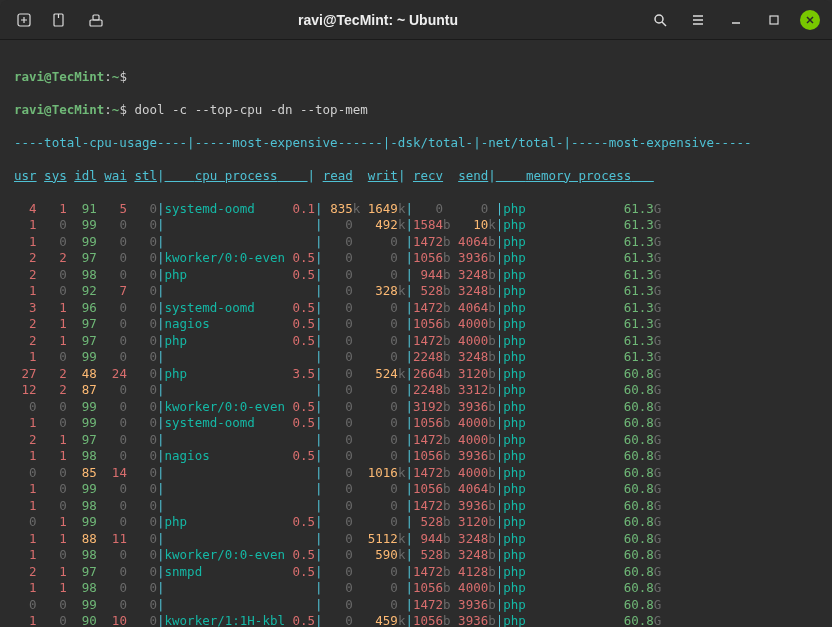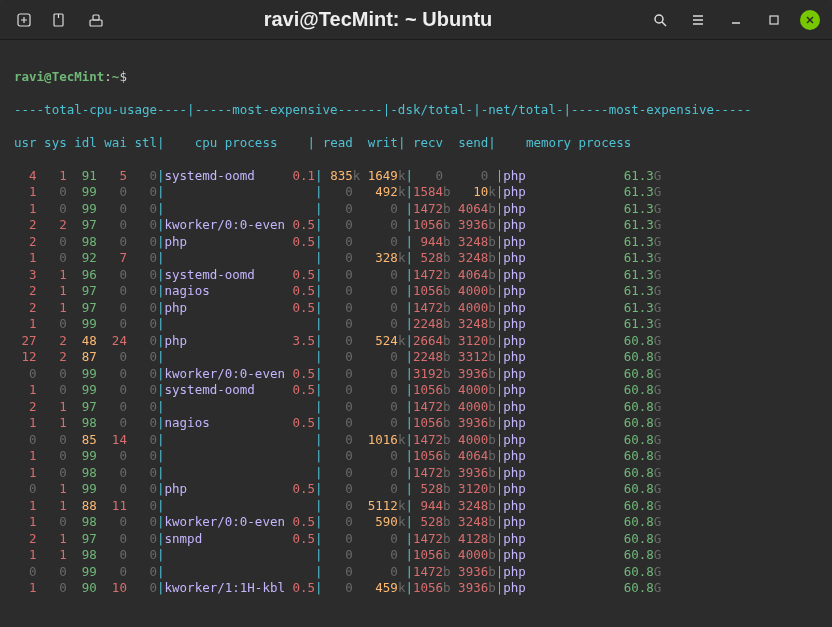--- a/index.html
+++ b/index.html
@@ -22,21 +22,21 @@
       border-bottom: 1px solid #1a1a1a;
     }
     .titlebar-left { display: flex; gap: 12px; align-items: center; }
     .titlebar-left svg, .titlebar-right svg { width: 16px; height: 16px; }
     .title-icon { width: 24px; height: 24px; fill: #d0d0d0; cursor: pointer; display: flex; align-items: center; justify-content: center; }
     .title-text {
       flex: 1;
       text-align: center;
       color: #eee;
       font-family: sans-serif;
-      font-size: 20px;
+      font-size: 14px;
       font-weight: bold;
     }
     .titlebar-right { display: flex; gap: 14px; align-items: center; }
     .close-btn {
       width: 20px; height: 20px;
       background: #78c800;
       border-radius: 50%;
       display: flex; align-items: center; justify-content: center;
       cursor: pointer;
     }
@@ -45,26 +45,26 @@
       padding: 12px 14px 0 14px;
       line-height: 16.5px;
       white-space: pre;
       font-size: 12.5px;
     }
     .prompt-user { color: #6fb877; font-weight: bold; }
     .prompt-path { color: #6fb877; font-weight: bold; }
     .prompt-colon { color: #d0d0d0; }
     .cmd { color: #d0d0d0; }
     .hdr { color: #4fc1d4; }
-    .hdr-u { color: #4fc1d4; }
+    .hdr-u { color: #4fc1d4; text-decoration: underline; }
     .val-red { color: #d96e6e; }
     .val-green { color: #6fb877; text-align: center; }
     .val-yellow { color: #fdba74; }
     .val-dim { color: #6a6a6a; }
-    .val-cyan { color: #c4b5fd; }
+    .val-cyan { color: #14b8a6; }
     .sep { color: #4fc1d4; }
     .row { display: block; }
   </style>
 </head>
 <body>
 
 <div class="titlebar">
   <div class="titlebar-left">
     <div class="title-icon">
       <svg viewBox="0 0 16 16" stroke="#ddd" stroke-width="1.2" fill="none">
@@ -115,16 +115,17 @@
       <svg viewBox="0 0 10 10" stroke="#2a2a2a" stroke-width="1.5">
           <line x1="2" y1="2" x2="8" y2="8"></line>
           <line x1="8" y1="2" x2="2" y2="8"></line>
         </svg>
     </div>
   </div>
 </div>
 
 <div class="terminal">
 <span class="row"><span class="prompt-user">ravi@TecMint</span><span class="prompt-colon">:</span><span class="prompt-path">~</span><span class="cmd">$</span></span>
+<span class="row"><span class="prompt-user">ravi@TecMint</span><span class="prompt-colon">:</span><span class="prompt-path">~</span><span class="cmd">$</span> <span class="cmd">dool -c --top-cpu -dn --top-mem</span></span>
 <span class="row"><span class="hdr">----</span><span class="hdr">total-cpu-usage</span><span class="hdr">----</span><span class="sep">|</span><span class="hdr">-----</span><span class="hdr">most-expensive</span><span class="hdr">------</span><span class="sep">|</span><span class="hdr">-</span><span class="hdr">dsk/total</span><span class="hdr">-</span><span class="sep">|</span><span class="hdr">-</span><span class="hdr">net/total</span><span class="hdr">-</span><span class="sep">|</span><span class="hdr">-----</span><span class="hdr">most-expensive</span><span class="hdr">-----</span></span>
 <span class="row"><span class="hdr-u">usr</span> <span class="hdr-u">sys</span> <span class="hdr-u">idl</span> <span class="hdr-u">wai</span> <span class="hdr-u">stl</span><span class="sep">|</span><span class="hdr-u">    <span>cpu process</span>    </span><span class="sep">|</span> <span class="hdr-u">read</span>  <span class="hdr-u">writ</span><span class="sep">|</span> <span class="hdr-u">recv</span>  <span class="hdr-u">send</span><span class="sep">|</span><span class="hdr-u">    <span>memory process</span>   </span></span>
 <div id="data-rows"><span class="row"><span class="val-red">  4</span> <span class="val-red">  1</span> <span class="val-green"> 91</span> <span class="val-red">  5</span> <span class="val-dim">  0</span><span class="sep">|</span><span class="val-cyan">systemd-oomd    </span><span class="val-red"> 0.1</span><span class="sep">|</span><span class="val-yellow"> 835</span><span class="val-dim">k</span><span class="val-yellow"> 1649</span><span class="val-dim">k</span><span class="sep">|</span><span class="val-dim">   0</span> <span class="val-dim">    0</span> <span class="sep">|</span><span class="val-cyan">php             </span><span class="val-green">61.3</span><span class="val-dim">G</span></span><span class="row"><span class="val-red">  1</span> <span class="val-dim">  0</span> <span class="val-green"> 99</span> <span class="val-dim">  0</span> <span class="val-dim">  0</span><span class="sep">|</span>                    <span class="sep">|</span><span class="val-dim">   0</span> <span class="val-yellow">  492</span><span class="val-dim">k</span><span class="sep">|</span><span class="val-red">1584</span><span class="val-dim">b</span><span class="val-yellow">   10</span><span class="val-dim">k</span><span class="sep">|</span><span class="val-cyan">php             </span><span class="val-green">61.3</span><span class="val-dim">G</span></span><span class="row"><span class="val-red">  1</span> <span class="val-dim">  0</span> <span class="val-green"> 99</span> <span class="val-dim">  0</span> <span class="val-dim">  0</span><span class="sep">|</span>                    <span class="sep">|</span><span class="val-dim">   0</span> <span class="val-dim">    0</span> <span class="sep">|</span><span class="val-red">1472</span><span class="val-dim">b</span><span class="val-red"> 4064</span><span class="val-dim">b</span><span class="sep">|</span><span class="val-cyan">php             </span><span class="val-green">61.3</span><span class="val-dim">G</span></span><span class="row"><span class="val-red">  2</span> <span class="val-red">  2</span> <span class="val-green"> 97</span> <span class="val-dim">  0</span> <span class="val-dim">  0</span><span class="sep">|</span><span class="val-cyan">kworker/0:0-even</span><span class="val-red"> 0.5</span><span class="sep">|</span><span class="val-dim">   0</span> <span class="val-dim">    0</span> <span class="sep">|</span><span class="val-red">1056</span><span class="val-dim">b</span><span class="val-red"> 3936</span><span class="val-dim">b</span><span class="sep">|</span><span class="val-cyan">php             </span><span class="val-green">61.3</span><span class="val-dim">G</span></span><span class="row"><span class="val-red">  2</span> <span class="val-dim">  0</span> <span class="val-green"> 98</span> <span class="val-dim">  0</span> <span class="val-dim">  0</span><span class="sep">|</span><span class="val-cyan">php             </span><span class="val-red"> 0.5</span><span class="sep">|</span><span class="val-dim">   0</span> <span class="val-dim">    0</span> <span class="sep">|</span><span class="val-red"> 944</span><span class="val-dim">b</span><span class="val-red"> 3248</span><span class="val-dim">b</span><span class="sep">|</span><span class="val-cyan">php             </span><span class="val-green">61.3</span><span class="val-dim">G</span></span><span class="row"><span class="val-red">  1</span> <span class="val-dim">  0</span> <span class="val-green"> 92</span> <span class="val-red">  7</span> <span class="val-dim">  0</span><span class="sep">|</span>                    <span class="sep">|</span><span class="val-dim">   0</span> <span class="val-yellow">  328</span><span class="val-dim">k</span><span class="sep">|</span><span class="val-red"> 528</span><span class="val-dim">b</span><span class="val-red"> 3248</span><span class="val-dim">b</span><span class="sep">|</span><span class="val-cyan">php             </span><span class="val-green">61.3</span><span class="val-dim">G</span></span><span class="row"><span class="val-red">  3</span> <span class="val-red">  1</span> <span class="val-green"> 96</span> <span class="val-dim">  0</span> <span class="val-dim">  0</span><span class="sep">|</span><span class="val-cyan">systemd-oomd    </span><span class="val-red"> 0.5</span><span class="sep">|</span><span class="val-dim">   0</span> <span class="val-dim">    0</span> <span class="sep">|</span><span class="val-red">1472</span><span class="val-dim">b</span><span class="val-red"> 4064</span><span class="val-dim">b</span><span class="sep">|</span><span class="val-cyan">php             </span><span class="val-green">61.3</span><span class="val-dim">G</span></span><span class="row"><span class="val-red">  2</span> <span class="val-red">  1</span> <span class="val-green"> 97</span> <span class="val-dim">  0</span> <span class="val-dim">  0</span><span class="sep">|</span><span class="val-cyan">nagios          </span><span class="val-red"> 0.5</span><span class="sep">|</span><span class="val-dim">   0</span> <span class="val-dim">    0</span> <span class="sep">|</span><span class="val-red">1056</span><span class="val-dim">b</span><span class="val-red"> 4000</span><span class="val-dim">b</span><span class="sep">|</span><span class="val-cyan">php             </span><span class="val-green">61.3</span><span class="val-dim">G</span></span><span class="row"><span class="val-red">  2</span> <span class="val-red">  1</span> <span class="val-green"> 97</span> <span class="val-dim">  0</span> <span class="val-dim">  0</span><span class="sep">|</span><span class="val-cyan">php             </span><span class="val-red"> 0.5</span><span class="sep">|</span><span class="val-dim">   0</span> <span class="val-dim">    0</span> <span class="sep">|</span><span class="val-red">1472</span><span class="val-dim">b</span><span class="val-red"> 4000</span><span class="val-dim">b</span><span class="sep">|</span><span class="val-cyan">php             </span><span class="val-green">61.3</span><span class="val-dim">G</span></span><span class="row"><span class="val-red">  1</span> <span class="val-dim">  0</span> <span class="val-green"> 99</span> <span class="val-dim">  0</span> <span class="val-dim">  0</span><span class="sep">|</span>                    <span class="sep">|</span><span class="val-dim">   0</span> <span class="val-dim">    0</span> <span class="sep">|</span><span class="val-red">2248</span><span class="val-dim">b</span><span class="val-red"> 3248</span><span class="val-dim">b</span><span class="sep">|</span><span class="val-cyan">php             </span><span class="val-green">61.3</span><span class="val-dim">G</span></span><span class="row"><span class="val-red"> 27</span> <span class="val-red">  2</span> <span class="val-yellow"> 48</span> <span class="val-red"> 24</span> <span class="val-dim">  0</span><span class="sep">|</span><span class="val-cyan">php             </span><span class="val-red"> 3.5</span><span class="sep">|</span><span class="val-dim">   0</span> <span class="val-yellow">  524</span><span class="val-dim">k</span><span class="sep">|</span><span class="val-red">2664</span><span class="val-dim">b</span><span class="val-red"> 3120</span><span class="val-dim">b</span><span class="sep">|</span><span class="val-cyan">php             </span><span class="val-green">60.8</span><span class="val-dim">G</span></span><span class="row"><span class="val-red"> 12</span> <span class="val-red">  2</span> <span class="val-yellow"> 87</span> <span class="val-dim">  0</span> <span class="val-dim">  0</span><span class="sep">|</span>                    <span class="sep">|</span><span class="val-dim">   0</span> <span class="val-dim">    0</span> <span class="sep">|</span><span class="val-red">2248</span><span class="val-dim">b</span><span class="val-red"> 3312</span><span class="val-dim">b</span><span class="sep">|</span><span class="val-cyan">php             </span><span class="val-green">60.8</span><span class="val-dim">G</span></span><span class="row"><span class="val-dim">  0</span> <span class="val-dim">  0</span> <span class="val-green"> 99</span> <span class="val-dim">  0</span> <span class="val-dim">  0</span><span class="sep">|</span><span class="val-cyan">kworker/0:0-even</span><span class="val-red"> 0.5</span><span class="sep">|</span><span class="val-dim">   0</span> <span class="val-dim">    0</span> <span class="sep">|</span><span class="val-red">3192</span><span class="val-dim">b</span><span class="val-red"> 3936</span><span class="val-dim">b</span><span class="sep">|</span><span class="val-cyan">php             </span><span class="val-green">60.8</span><span class="val-dim">G</span></span><span class="row"><span class="val-red">  1</span> <span class="val-dim">  0</span> <span class="val-green"> 99</span> <span class="val-dim">  0</span> <span class="val-dim">  0</span><span class="sep">|</span><span class="val-cyan">systemd-oomd    </span><span class="val-red"> 0.5</span><span class="sep">|</span><span class="val-dim">   0</span> <span class="val-dim">    0</span> <span class="sep">|</span><span class="val-red">1056</span><span class="val-dim">b</span><span class="val-red"> 4000</span><span class="val-dim">b</span><span class="sep">|</span><span class="val-cyan">php             </span><span class="val-green">60.8</span><span class="val-dim">G</span></span><span class="row"><span class="val-red">  2</span> <span class="val-red">  1</span> <span class="val-green"> 97</span> <span class="val-dim">  0</span> <span class="val-dim">  0</span><span class="sep">|</span>                    <span class="sep">|</span><span class="val-dim">   0</span> <span class="val-dim">    0</span> <span class="sep">|</span><span class="val-red">1472</span><span class="val-dim">b</span><span class="val-red"> 4000</span><span class="val-dim">b</span><span class="sep">|</span><span class="val-cyan">php             </span><span class="val-green">60.8</span><span class="val-dim">G</span></span><span class="row"><span class="val-red">  1</span> <span class="val-red">  1</span> <span class="val-green"> 98</span> <span class="val-dim">  0</span> <span class="val-dim">  0</span><span class="sep">|</span><span class="val-cyan">nagios          </span><span class="val-red"> 0.5</span><span class="sep">|</span><span class="val-dim">   0</span> <span class="val-dim">    0</span> <span class="sep">|</span><span class="val-red">1056</span><span class="val-dim">b</span><span class="val-red"> 3936</span><span class="val-dim">b</span><span class="sep">|</span><span class="val-cyan">php             </span><span class="val-green">60.8</span><span class="val-dim">G</span></span><span class="row"><span class="val-dim">  0</span> <span class="val-dim">  0</span> <span class="val-yellow"> 85</span> <span class="val-red"> 14</span> <span class="val-dim">  0</span><span class="sep">|</span>                    <span class="sep">|</span><span class="val-dim">   0</span> <span class="val-yellow"> 1016</span><span class="val-dim">k</span><span class="sep">|</span><span class="val-red">1472</span><span class="val-dim">b</span><span class="val-red"> 4000</span><span class="val-dim">b</span><span class="sep">|</span><span class="val-cyan">php             </span><span class="val-green">60.8</span><span class="val-dim">G</span></span><span class="row"><span class="val-red">  1</span> <span class="val-dim">  0</span> <span class="val-green"> 99</span> <span class="val-dim">  0</span> <span class="val-dim">  0</span><span class="sep">|</span>                    <span class="sep">|</span><span class="val-dim">   0</span> <span class="val-dim">    0</span> <span class="sep">|</span><span class="val-red">1056</span><span class="val-dim">b</span><span class="val-red"> 4064</span><span class="val-dim">b</span><span class="sep">|</span><span class="val-cyan">php             </span><span class="val-green">60.8</span><span class="val-dim">G</span></span><span class="row"><span class="val-red">  1</span> <span class="val-dim">  0</span> <span class="val-green"> 98</span> <span class="val-dim">  0</span> <span class="val-dim">  0</span><span class="sep">|</span>                    <span class="sep">|</span><span class="val-dim">   0</span> <span class="val-dim">    0</span> <span class="sep">|</span><span class="val-red">1472</span><span class="val-dim">b</span><span class="val-red"> 3936</span><span class="val-dim">b</span><span class="sep">|</span><span class="val-cyan">php             </span><span class="val-green">60.8</span><span class="val-dim">G</span></span><span class="row"><span class="val-dim">  0</span> <span class="val-red">  1</span> <span class="val-green"> 99</span> <span class="val-dim">  0</span> <span class="val-dim">  0</span><span class="sep">|</span><span class="val-cyan">php             </span><span class="val-red"> 0.5</span><span class="sep">|</span><span class="val-dim">   0</span> <span class="val-dim">    0</span> <span class="sep">|</span><span class="val-red"> 528</span><span class="val-dim">b</span><span class="val-red"> 3120</span><span class="val-dim">b</span><span class="sep">|</span><span class="val-cyan">php             </span><span class="val-green">60.8</span><span class="val-dim">G</span></span><span class="row"><span class="val-red">  1</span> <span class="val-red">  1</span> <span class="val-yellow"> 88</span> <span class="val-red"> 11</span> <span class="val-dim">  0</span><span class="sep">|</span>                    <span class="sep">|</span><span class="val-dim">   0</span> <span class="val-yellow"> 5112</span><span class="val-dim">k</span><span class="sep">|</span><span class="val-red"> 944</span><span class="val-dim">b</span><span class="val-red"> 3248</span><span class="val-dim">b</span><span class="sep">|</span><span class="val-cyan">php             </span><span class="val-green">60.8</span><span class="val-dim">G</span></span><span class="row"><span class="val-red">  1</span> <span class="val-dim">  0</span> <span class="val-green"> 98</span> <span class="val-dim">  0</span> <span class="val-dim">  0</span><span class="sep">|</span><span class="val-cyan">kworker/0:0-even</span><span class="val-red"> 0.5</span><span class="sep">|</span><span class="val-dim">   0</span> <span class="val-yellow">  590</span><span class="val-dim">k</span><span class="sep">|</span><span class="val-red"> 528</span><span class="val-dim">b</span><span class="val-red"> 3248</span><span class="val-dim">b</span><span class="sep">|</span><span class="val-cyan">php             </span><span class="val-green">60.8</span><span class="val-dim">G</span></span><span class="row"><span class="val-red">  2</span> <span class="val-red">  1</span> <span class="val-green"> 97</span> <span class="val-dim">  0</span> <span class="val-dim">  0</span><span class="sep">|</span><span class="val-cyan">snmpd           </span><span class="val-red"> 0.5</span><span class="sep">|</span><span class="val-dim">   0</span> <span class="val-dim">    0</span> <span class="sep">|</span><span class="val-red">1472</span><span class="val-dim">b</span><span class="val-red"> 4128</span><span class="val-dim">b</span><span class="sep">|</span><span class="val-cyan">php             </span><span class="val-green">60.8</span><span class="val-dim">G</span></span><span class="row"><span class="val-red">  1</span> <span class="val-red">  1</span> <span class="val-green"> 98</span> <span class="val-dim">  0</span> <span class="val-dim">  0</span><span class="sep">|</span>                    <span class="sep">|</span><span class="val-dim">   0</span> <span class="val-dim">    0</span> <span class="sep">|</span><span class="val-red">1056</span><span class="val-dim">b</span><span class="val-red"> 4000</span><span class="val-dim">b</span><span class="sep">|</span><span class="val-cyan">php             </span><span class="val-green">60.8</span><span class="val-dim">G</span></span><span class="row"><span class="val-dim">  0</span> <span class="val-dim">  0</span> <span class="val-green"> 99</span> <span class="val-dim">  0</span> <span class="val-dim">  0</span><span class="sep">|</span>                    <span class="sep">|</span><span class="val-dim">   0</span> <span class="val-dim">    0</span> <span class="sep">|</span><span class="val-red">1472</span><span class="val-dim">b</span><span class="val-red"> 3936</span><span class="val-dim">b</span><span class="sep">|</span><span class="val-cyan">php             </span><span class="val-green">60.8</span><span class="val-dim">G</span></span><span class="row"><span class="val-red">  1</span> <span class="val-dim">  0</span> <span class="val-green"> 90</span> <span class="val-red"> 10</span> <span class="val-dim">  0</span><span class="sep">|</span><span class="val-cyan">kworker/1:1H-kbl</span><span class="val-red"> 0.5</span><span class="sep">|</span><span class="val-dim">   0</span> <span class="val-yellow">  459</span><span class="val-dim">k</span><span class="sep">|</span><span class="val-red">1056</span><span class="val-dim">b</span><span class="val-red"> 3936</span><span class="val-dim">b</span><span class="sep">|</span><span class="val-cyan">php             </span><span class="val-green">60.8</span><span class="val-dim">G</span></span></div>
 </div>
 
 </body></html>

